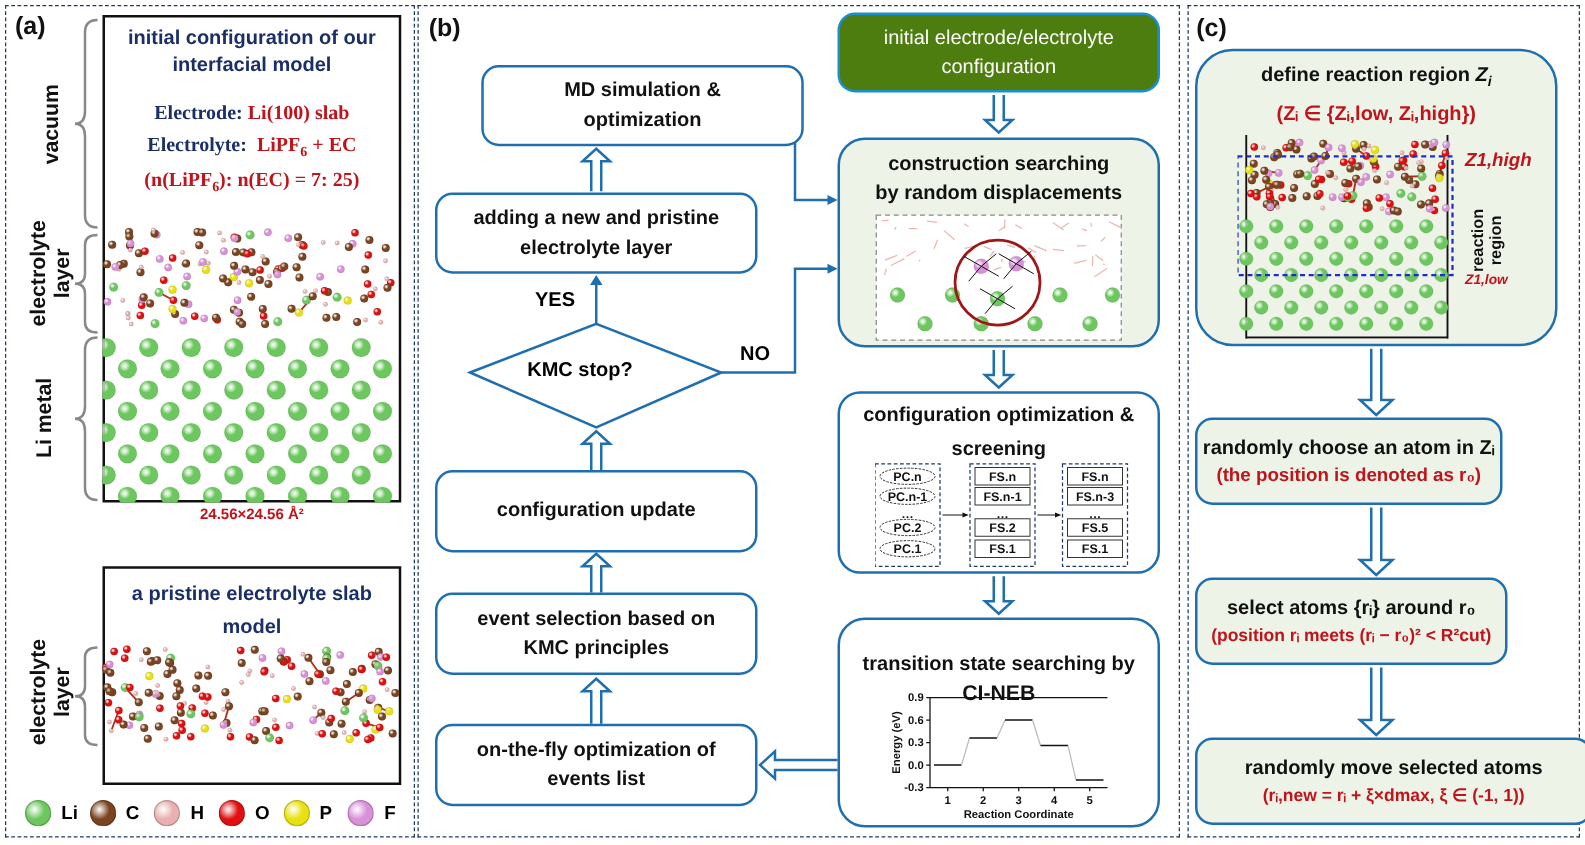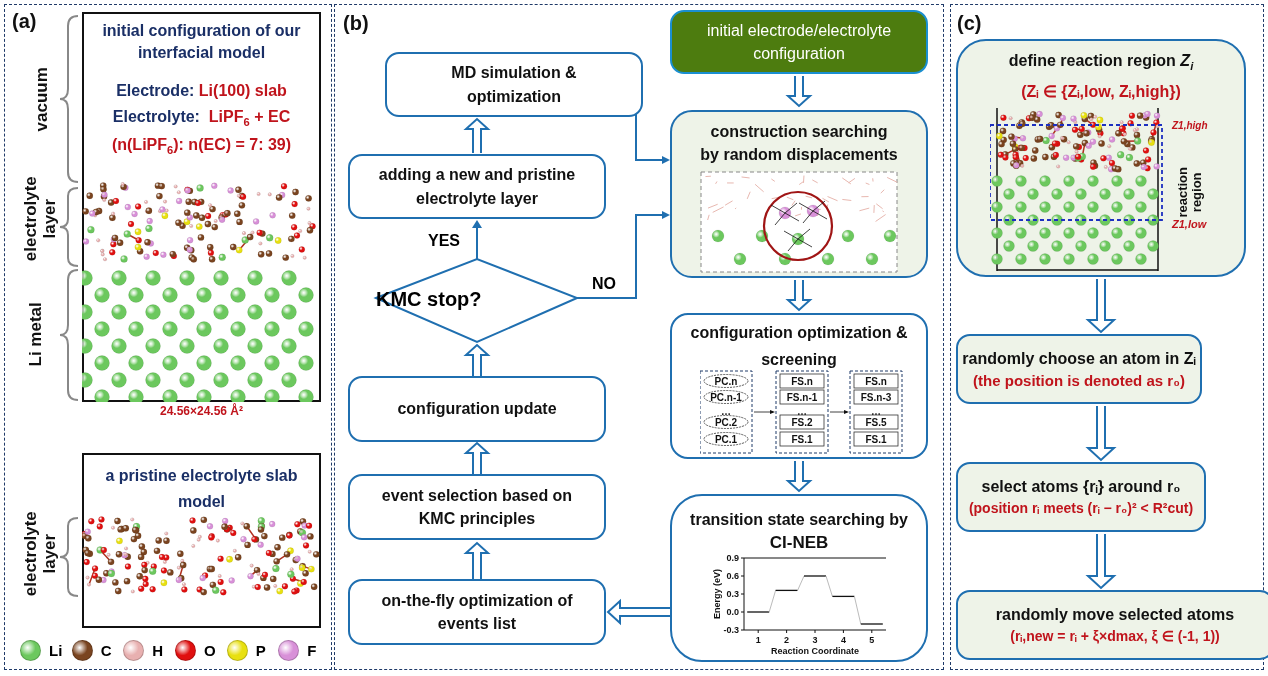--- a/index.html
+++ b/index.html
@@ -21,24 +21,24 @@
 <body>
 
 <div class="panel" style="left:4px;top:4px;width:328px;height:666px;"></div>
 <div class="plabel" style="left:12px;top:10px;">(a)</div>
 
 <div class="abs" style="left:82px;top:12px;width:239px;height:390px;border:2px solid #111;background:#fff;"></div>
 <div class="abs navy" style="left:84px;top:20px;width:235px;text-align:center;font-size:16px;line-height:1.35;">
   <div>initial configuration of our</div>
   <div>interfacial model</div>
 </div>
-<div class="abs" style="left:84px;top:78px;width:235px;text-align:center;font-size:16px;line-height:1.65;">
+<div class="abs" style="left:84px;top:78px;width:235px;text-align:center;font-size:16px;line-height:1.65;font-family:Liberation Serif, serif;">
   <div><span class="navy">Electrode:</span> <span class="red">Li(100) slab</span></div>
   <div><span class="navy">Electrolyte:</span>&nbsp; <span class="red"><span>LiPF</span><sub>6</sub><span> + EC</span></span></div>
-  <div class="red"><span>(n(LiPF</span><sub>6</sub><span>): n(EC) = 7: 39)</span></div>
+  <div class="red"><span>(n(LiPF</span><sub>6</sub><span>): n(EC) = 7: 25)</span></div>
 </div>
 
 <svg class="abs" id="slabA" style="left:82px;top:180px;" width="239" height="222">
     <defs>
       <radialGradient id="slabA-gLi" cx="35%" cy="35%" r="65%">
         <stop offset="0%" stop-color="#fff" stop-opacity="0.7"></stop>
         <stop offset="45%" stop-color="#6cc85e"></stop>
         <stop offset="100%" stop-color="#6cc85e" stop-opacity="1"></stop>
       </radialGradient>
       <radialGradient id="slabA-gC" cx="35%" cy="35%" r="65%">
@@ -592,21 +592,21 @@
 
 <div class="box" style="left:348px;top:52px;width:258px;height:65px;margin-left:37px;">
     <div>MD simulation &amp;</div>
     <div>optimization</div>
   </div>
 <div class="box" style="left:348px;top:154px;width:258px;height:65px;">
     <div>adding a new and pristine</div>
     <div>electrolyte layer</div>
   </div>
 <div class="abs" style="left:428px;top:232px;font-size:16px;">YES</div>
-<div class="abs" style="left:376px;top:288px;width:200px;font-size:20px;">KMC stop?</div>
+<div class="abs" style="left:364px;top:288px;width:200px;text-align:center;font-size:16px;">KMC stop?</div>
 <div class="abs" style="left:592px;top:275px;font-size:16px;">NO</div>
 <div class="box" style="left:348px;top:376px;width:258px;height:66px;">
     <div>configuration update</div>
   </div>
 <div class="box" style="left:348px;top:474px;width:258px;height:66px;">
     <div>event selection based on</div>
     <div>KMC principles</div>
   </div>
 <div class="box" style="left:348px;top:579px;width:258px;height:66px;">
     <div>on-the-fly optimization of</div>
@@ -756,21 +756,21 @@
     <rect x="154" y="45" width="44" height="14" fill="#fff" stroke="#333" stroke-width="0.8"></rect>
     <text x="176" y="55.5" font-size="10" text-anchor="middle" fill="#111">FS.5</text>
     <rect x="154" y="62" width="44" height="14" fill="#fff" stroke="#333" stroke-width="0.8"></rect>
     <text x="176" y="72.5" font-size="10" text-anchor="middle" fill="#111">FS.1</text>
     <line x1="54" y1="42" x2="73" y2="42" stroke="#111" stroke-width="0.8"></line>
     <path d="M70 40 L75 42 L70 44 Z" fill="#111"></path>
     <line x1="130" y1="42" x2="147" y2="42" stroke="#111" stroke-width="0.8"></line>
     <path d="M144 40 L149 42 L144 44 Z" fill="#111"></path>
   </svg>
 
-<div class="box" style="left:670px;top:494px;width:258px;height:168px;justify-content:flex-start;padding-top:12px;border-radius:32px;">
+<div class="box" style="left:670px;top:494px;width:258px;height:168px;justify-content:flex-start;padding-top:24px;border-radius:22px;">
     <div>transition state searching by</div>
     <div style="font-size:17px;">CI-NEB</div>
   </div>
 <svg class="abs" style="left:710px;top:552px;" width="180" height="106" id="chartsvg">
     <line x1="34" y1="6" x2="176" y2="6" stroke="#111" stroke-width="1"></line>
     <line x1="34" y1="78" x2="176" y2="78" stroke="#111" stroke-width="1"></line>
     <line x1="34" y1="6" x2="34" y2="78" stroke="#111" stroke-width="1"></line>
     <line x1="31" y1="78" x2="34" y2="78" stroke="#111" stroke-width="1"></line>
     <text x="29" y="81" font-size="9" text-anchor="end" fill="#111">-0.3</text>
     <line x1="31" y1="60" x2="34" y2="60" stroke="#111" stroke-width="1"></line>
@@ -1041,21 +1041,21 @@
     <circle cx="163" cy="138" r="5.5" fill="url(#slabC-gLi)" stroke="rgba(0,0,0,0.15)" stroke-width="0.5"></circle>
     <circle cx="7" cy="151" r="5.5" fill="url(#slabC-gLi)" stroke="rgba(0,0,0,0.15)" stroke-width="0.5"></circle>
     <circle cx="31" cy="151" r="5.5" fill="url(#slabC-gLi)" stroke="rgba(0,0,0,0.15)" stroke-width="0.5"></circle>
     <circle cx="55" cy="151" r="5.5" fill="url(#slabC-gLi)" stroke="rgba(0,0,0,0.15)" stroke-width="0.5"></circle>
     <circle cx="79" cy="151" r="5.5" fill="url(#slabC-gLi)" stroke="rgba(0,0,0,0.15)" stroke-width="0.5"></circle>
     <circle cx="103" cy="151" r="5.5" fill="url(#slabC-gLi)" stroke="rgba(0,0,0,0.15)" stroke-width="0.5"></circle>
     <circle cx="127" cy="151" r="5.5" fill="url(#slabC-gLi)" stroke="rgba(0,0,0,0.15)" stroke-width="0.5"></circle>
     <circle cx="151" cy="151" r="5.5" fill="url(#slabC-gLi)" stroke="rgba(0,0,0,0.15)" stroke-width="0.5"></circle>
     <rect x="0" y="17" width="172" height="95" fill="none" stroke="#1c2fc0" stroke-width="1.8" stroke-dasharray="4 3"></rect>
   </svg>
-<div class="abs red" style="left:1172px;top:120px;font-size:10px;font-style:italic;">Z1,high</div>
+<div class="abs red" style="left:1172px;top:120px;font-size:15px;font-style:italic;">Z1,high</div>
 <div class="abs red" style="left:1172px;top:218px;font-size:11px;font-style:italic;">Z1,low</div>
 <div class="vlabel navy" style="left:1155px;top:178px;width:70px;font-size:13px;">
     <div>reaction</div>
     <div>region</div>
   </div>
 
 <div class="box gbox" style="left:956px;top:334px;width:246px;height:70px;">
     <div style="font-size:16px;">randomly choose an atom in Zᵢ</div>
     <div class="red" style="font-size:15px;">(the position is denoted as r₀)</div>
   </div>

